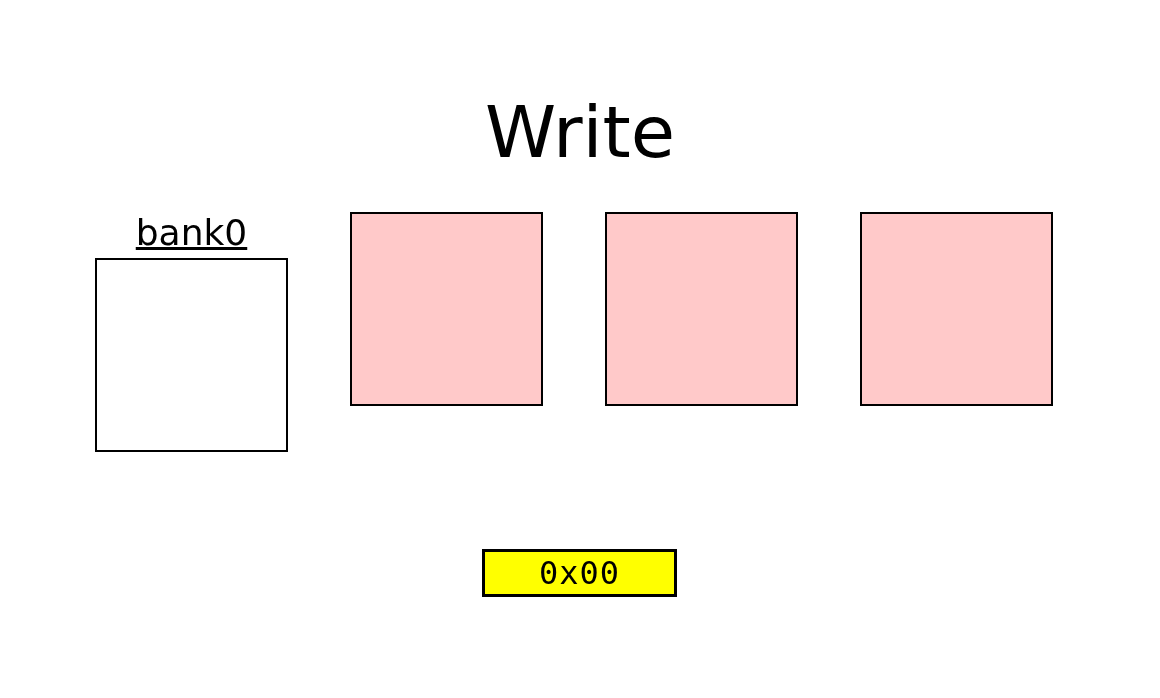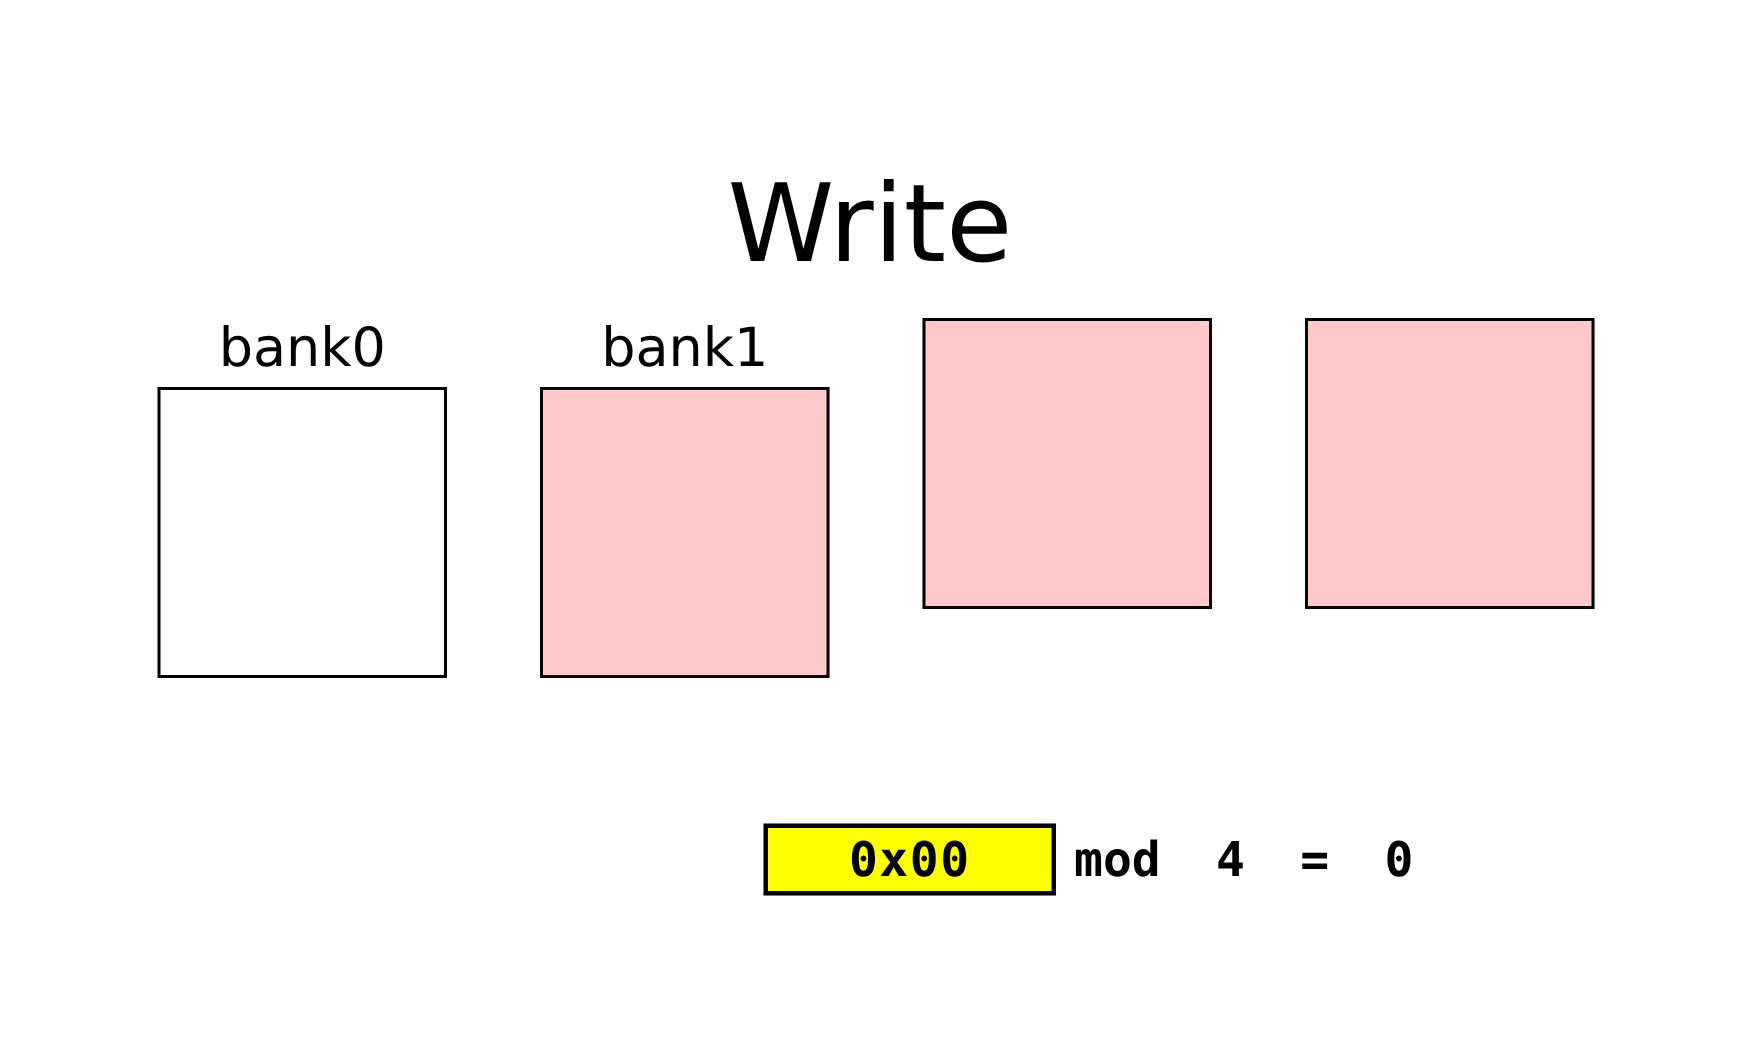--- a/index.html
+++ b/index.html
@@ -13,37 +13,38 @@
     height: 698px;
     background: #ffffff;
     overflow: hidden;
     font-family: "DejaVu Sans", sans-serif;
     color: #000000;
   }
 
   
   .title {
     position: absolute;
-    top: 113px;
+    top: 96px;
     left: 0;
     width: 100%;
     text-align: center;
     font-size: 72px;
     line-height: 72px;
     font-weight: 500;
     letter-spacing: 0px;
   }
 
   
   .bank-row {
     position: absolute;
-    left: 105px;
+    left: 95px;
     top: 212px;
     display: flex;
     gap: 62px;
+    text-decoration: underline;
   }
   .bank {
     display: flex;
     flex-direction: column;
     align-items: center;
     width: 193px;
   }
   .bank-label {
     font-family: "DejaVu Sans", sans-serif;
     font-size: 36px;
@@ -55,25 +56,24 @@
     box-sizing: border-box;
     width: 193px;
     height: 194px;
     border: 2px solid #000000;
     background: #ffffff;
   }
 
   
   .address-row {
     position: absolute;
-    left: 509px;
+    left: 482px;
     top: 549px;
     display: flex;
-    align-items: center;
-    font-weight: bold;
+    align-items: flex-end;
   }
   .address-box {
     box-sizing: border-box;
     width: 195px;
     height: 48px;
     border: 3px solid #000000;
     background: #ffff00;
     display: flex;
     align-items: center;
     justify-content: center;
@@ -100,34 +100,32 @@
   <div class="title">Write</div>
 
   <div class="bank-row">
 
     <div class="bank">
       <div class="bank-label">bank0</div>
       <div class="bank-box" style="background-color: rgb(255, 255, 255);"></div>
     </div>
 
     <div class="bank">
-      <div class="bank-label">bank1</div>
       <div class="bank-box" style="background-color: rgb(255, 201, 201);"></div>
     </div>
 
     <div class="bank">
       <div class="bank-box" style="background-color: rgb(255, 201, 201);"></div>
     </div>
 
     <div class="bank">
       <div class="bank-box" style="background-color: rgb(255, 201, 201);"></div>
     </div>
 
   </div>
 
   <div class="address-row">
     <div class="address-box" style="background-color: rgb(255, 255, 0);">
       <span class="mono address-value">0x00</span>
     </div>
-    <span class="mono equation">mod 4 = 0</span>
   </div>
 
 </div>
 
 </body></html>

